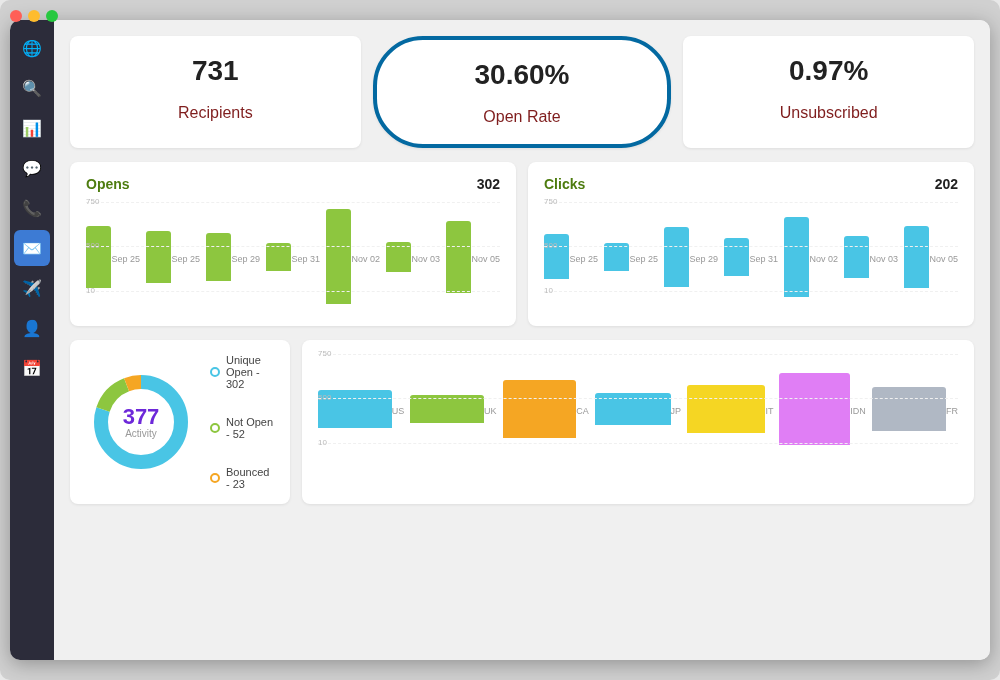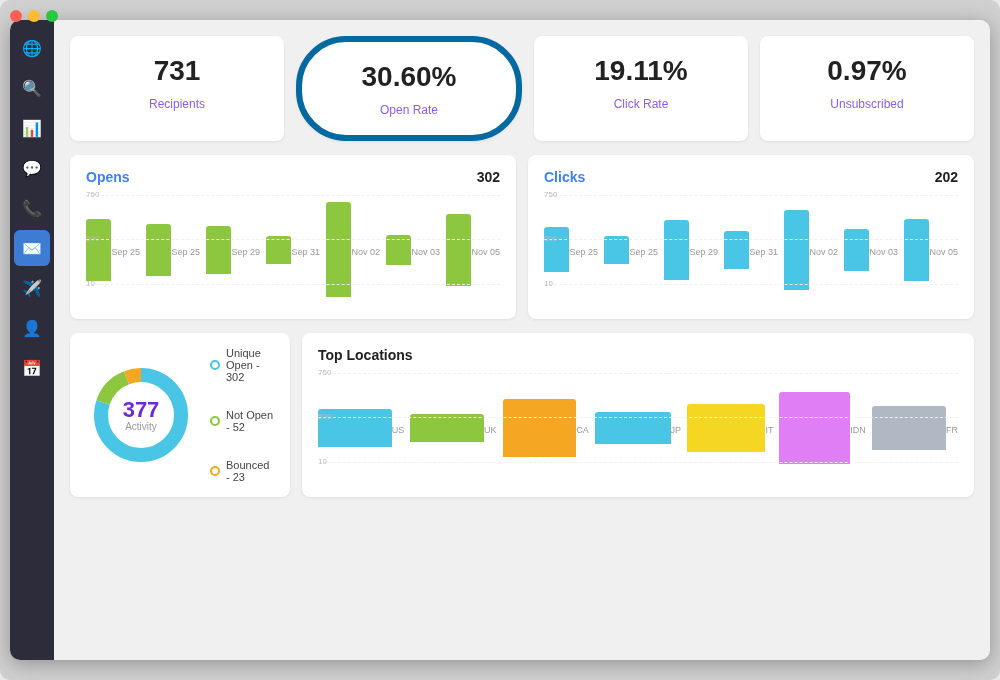--- a/index.html
+++ b/index.html
@@ -90,33 +90,33 @@
     .stat-card {
       background: #fff;
       border-radius: 8px;
       flex: 1;
       padding: 18px 4px;
       text-align: center;
       box-shadow: 0 1px 3px rgba(0,0,0,0.08);
       position: relative;
     }
     .stat-card.highlighted {
-      border: 6px solid #0369a1;
+      border: 4px solid #0369a1;
       border-radius: 50px;
     }
     .stat-value {
       font-size: 28px;
       font-weight: 700;
       color: #222;
       line-height: 1.2;
     }
     .stat-label {
-      font-size: 12px;
-      color: #8b5cf6;
-      margin-top: 9px;
+      font-size: 16px;
+      color: #7f1d1d;
+      margin-top: 16px;
     }
 
     
     .charts-row {
       display: flex;
       gap: 12px;
       margin-bottom: 14px;
     }
     .chart-card {
       background: #fff;
@@ -127,21 +127,21 @@
     }
     .chart-header {
       display: flex;
       justify-content: space-between;
       align-items: center;
       margin-bottom: 10px;
     }
     .chart-title {
       font-size: 14px;
       font-weight: 700;
-      color: #3b82f6;
+      color: #4d7c0f;
     }
     .chart-count {
       font-size: 14px;
       font-weight: 700;
       color: #222;
     }
 
     
     .bar-chart {
       display: flex;
@@ -290,24 +290,20 @@
       <div class="stats-row" id="stats-row-el">
           <div class="stat-card">
             <div class="stat-value">731</div>
             <div class="stat-label">Recipients</div>
           </div>
           <div class="stat-card highlighted">
             <div class="stat-value">30.60%</div>
             <div class="stat-label">Open Rate</div>
           </div>
           <div class="stat-card">
-            <div class="stat-value">19.11%</div>
-            <div class="stat-label">Click Rate</div>
-          </div>
-          <div class="stat-card">
             <div class="stat-value">0.97%</div>
             <div class="stat-label">Unsubscribed</div>
           </div>
         </div>
 
       <div class="charts-row">
 
         <div class="chart-card">
           <div class="chart-header">
             <span class="chart-title">Opens</span>
@@ -430,21 +426,20 @@
                 <span>Not Open - 52</span>
               </div>
               <div class="legend-item">
                 <div class="legend-dot" style="border-color: rgb(245, 166, 35); background: transparent;"></div>
                 <span>Bounced - 23</span>
               </div>
             </div>
         </div>
 
         <div class="locations-card">
-          <div class="locations-title">Top Locations</div>
           <div class="bar-chart" id="locations-bar-chart-el" style="position: relative;">
           <div class="y-lines">
                 <div class="y-line">
                   <span class="y-tick">750</span>
                 </div>
                 <div class="y-line">
                   <span class="y-tick">500</span>
                 </div>
                 <div class="y-line">
                   <span class="y-tick">10</span>

